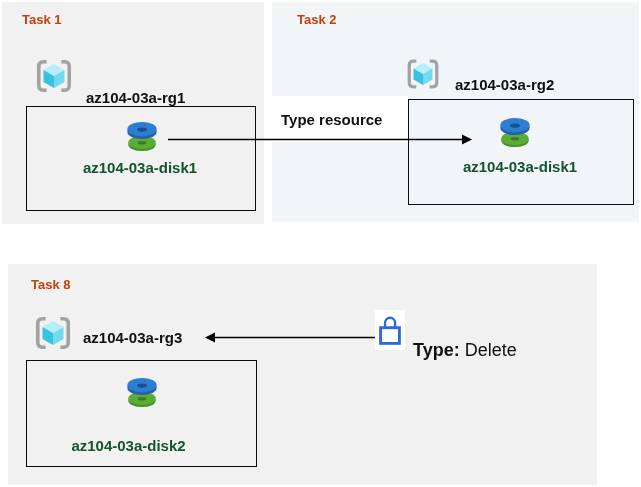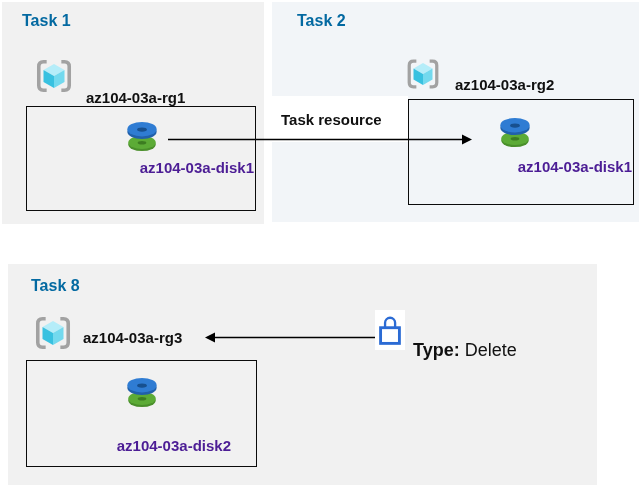--- a/index.html
+++ b/index.html
@@ -2,41 +2,41 @@
 <html><head>
 <meta charset="utf-8">
 <style>
   html,body{margin:0;padding:0;background:#ffffff;}
   .stage{position:relative;width:641px;height:487px;background:#ffffff;
          font-family:"Liberation Sans",sans-serif;overflow:hidden;}
   .panel{position:absolute;}
   .p1{left:2px;top:2px;width:262px;height:222px;background:#f1f1f1;}
   .p2{left:272px;top:2px;width:367px;height:220px;background:#f2f5f8;}
   .p3{left:8px;top:264px;width:589px;height:221px;background:#f1f1f1;}
-  .heading{position:absolute;font-size:16px;font-weight:bold;color:#0369a1;white-space:nowrap;}
+  .heading{position:absolute;font-size:13px;font-weight:bold;color:#c2410c;white-space:nowrap;}
   .h1{left:22px;top:12px;}
   .h2{left:297px;top:12px;}
   .h3{left:31px;top:277px;}
   .lbl{position:absolute;font-size:15px;font-weight:bold;color:#101010;white-space:nowrap;}
   .rg1l{left:86px;top:67px;margin-top:22px;}
   .rg2l{left:455px;top:76px;}
   .rg3l{left:83px;top:329px;}
   .rbox{position:absolute;border:1.5px solid #0b0b0b;background:transparent;}
   .b1{left:26px;top:106px;width:228px;height:103px;}
   .b2{left:408px;top:99px;width:224px;height:104px;}
   .b3{left:26px;top:360px;width:229px;height:105px;}
   .icon{position:absolute;}
   .rgi1{left:33px;top:55px;width:42px;height:42px;}
   .rgi2{left:404px;top:55px;width:38px;height:38px;}
   .rgi3{left:32px;top:312px;width:42px;height:42px;}
   .di1{left:123px;top:119px;width:38px;height:34px;}
   .di2{left:496px;top:115px;width:38px;height:34px;}
   .di3{left:123px;top:375px;width:38px;height:34px;}
-  .dlbl{position:absolute;font-size:15px;font-weight:bold;color:#4c1d95;
-        text-align:right;white-space:nowrap;}
+  .dlbl{position:absolute;font-size:15px;font-weight:bold;color:#14532d;
+        text-align:center;white-space:nowrap;}
   .dl1{left:26px;top:159px;width:228px;}
   .dl2{left:408px;top:158px;width:224px;}
   .dl3{left:26px;top:437px;width:205px;}
   .movebg{position:absolute;left:272px;top:96px;width:136px;height:46px;background:#ffffff;}
   .movelbl{left:281px;top:111px;}
   .arrow{position:absolute;}
   .a1{left:166px;top:132px;width:308px;height:15px;}
   .a2{left:205px;top:330px;width:171px;height:15px;}
   .lockbg{position:absolute;left:375px;top:310px;width:30px;height:40px;background:#ffffff;}
   .locki{left:377px;top:311px;width:26px;height:37px;}
@@ -80,21 +80,21 @@
 
   <div class="heading h1">Task 1</div>
   <div class="heading h2">Task 2</div>
   <div class="heading h3">Task 8</div>
 
   <div class="movebg"></div>
   <svg class="arrow a1" viewBox="0 0 308 15">
     <line x1="2" y1="7.5" x2="297" y2="7.5" stroke="#000000" stroke-width="1.6"></line>
     <polygon points="296,2.5 306,7.5 296,12.5" fill="#000000"></polygon>
   </svg>
-  <div class="lbl movelbl">Task resource</div>
+  <div class="lbl movelbl">Type resource</div>
 
   <div class="rbox b1"></div>
   <div class="rbox b2"></div>
   <div class="rbox b3"></div>
 
   <svg class="icon rgi1">
       <use href="#sym-rg"></use>
     </svg>
   <div class="lbl rg1l">az104-03a-rg1</div>
 

